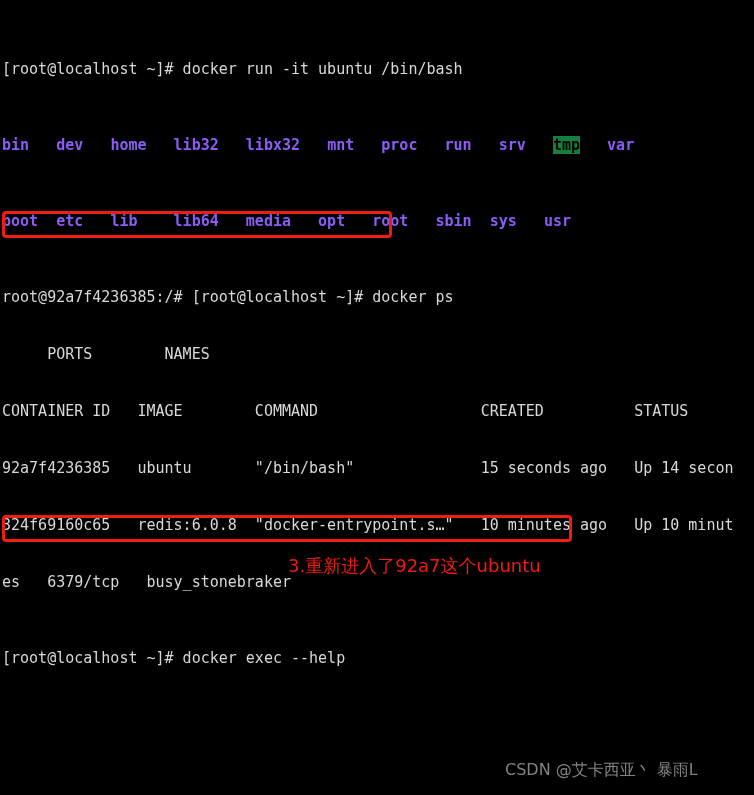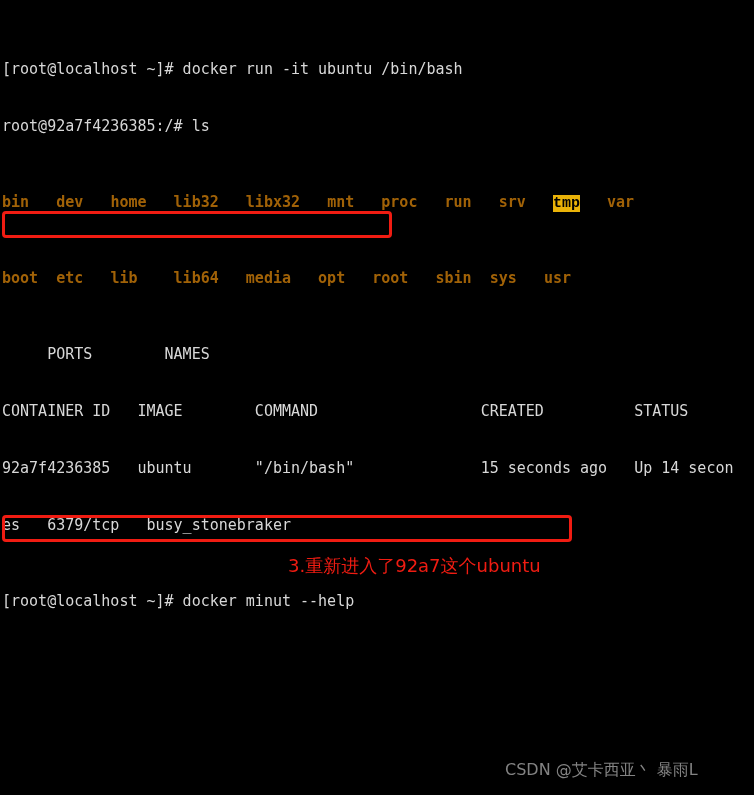--- a/index.html
+++ b/index.html
@@ -35,28 +35,27 @@
   }
   .line {
     height: 19px;
     line-height: 19px;
     white-space: pre;
     font-size: 15px;
   }
 
   
   .dir {
-    color: #a16207;
+    color: #8b5cf6;
     font-weight: bold;
   }
   .tmpdir {
     color: #000000;
-    background: #eab308;
+    background: #15803d;
     font-weight: bold;
-    font-family: Liberation Mono, monospace;
   }
 
   
   .redbox {
     position: absolute;
     border: 3px solid #f01c12;
     border-radius: 4px;
     box-sizing: border-box;
     pointer-events: none;
   }
@@ -97,32 +96,33 @@
     white-space: pre;
     opacity: 0.85;
   }
 </style>
 </head>
 <body>
 
 <div id="terminal">
 
   <div class="line">[root@localhost ~]# docker run -it ubuntu /bin/bash</div>
-  <div class="line">root@92a7f4236385:/# ls</div>
 
   <div class="line"><span class="dir">bin</span>   <span class="dir">dev</span>   <span class="dir">home</span>   <span class="dir">lib32</span>   <span class="dir">libx32</span>   <span class="dir">mnt</span>   <span class="dir">proc</span>   <span class="dir">run</span>   <span class="dir">srv</span>   <span class="tmpdir">tmp</span>   <span class="dir">var</span></div>
 
   <div class="line"><span class="dir">boot</span>  <span class="dir">etc</span>   <span class="dir">lib</span>    <span class="dir">lib64</span>   <span class="dir">media</span>   <span class="dir">opt</span>   <span class="dir">root</span>   <span class="dir">sbin</span>  <span class="dir">sys</span>   <span class="dir">usr</span></div>
 
+  <div class="line">root@92a7f4236385:/# [root@localhost ~]# docker ps</div>
   <div class="line">     PORTS        NAMES</div>
   <div class="line">CONTAINER ID   IMAGE        COMMAND                  CREATED          STATUS</div>
   <div class="line">92a7f4236385   ubuntu       "/bin/bash"              15 seconds ago   Up 14 secon</div>
+  <div class="line">324f69160c65   redis:6.0.8  "docker-entrypoint.s…"   10 minutes ago   Up 10 minut</div>
   <div class="line">es   6379/tcp   busy_stonebraker</div>
 
-  <div class="line">[root@localhost ~]# docker minut --help</div>
+  <div class="line">[root@localhost ~]# docker exec --help</div>
   
   
   
   
   
   
 
   
   
   

